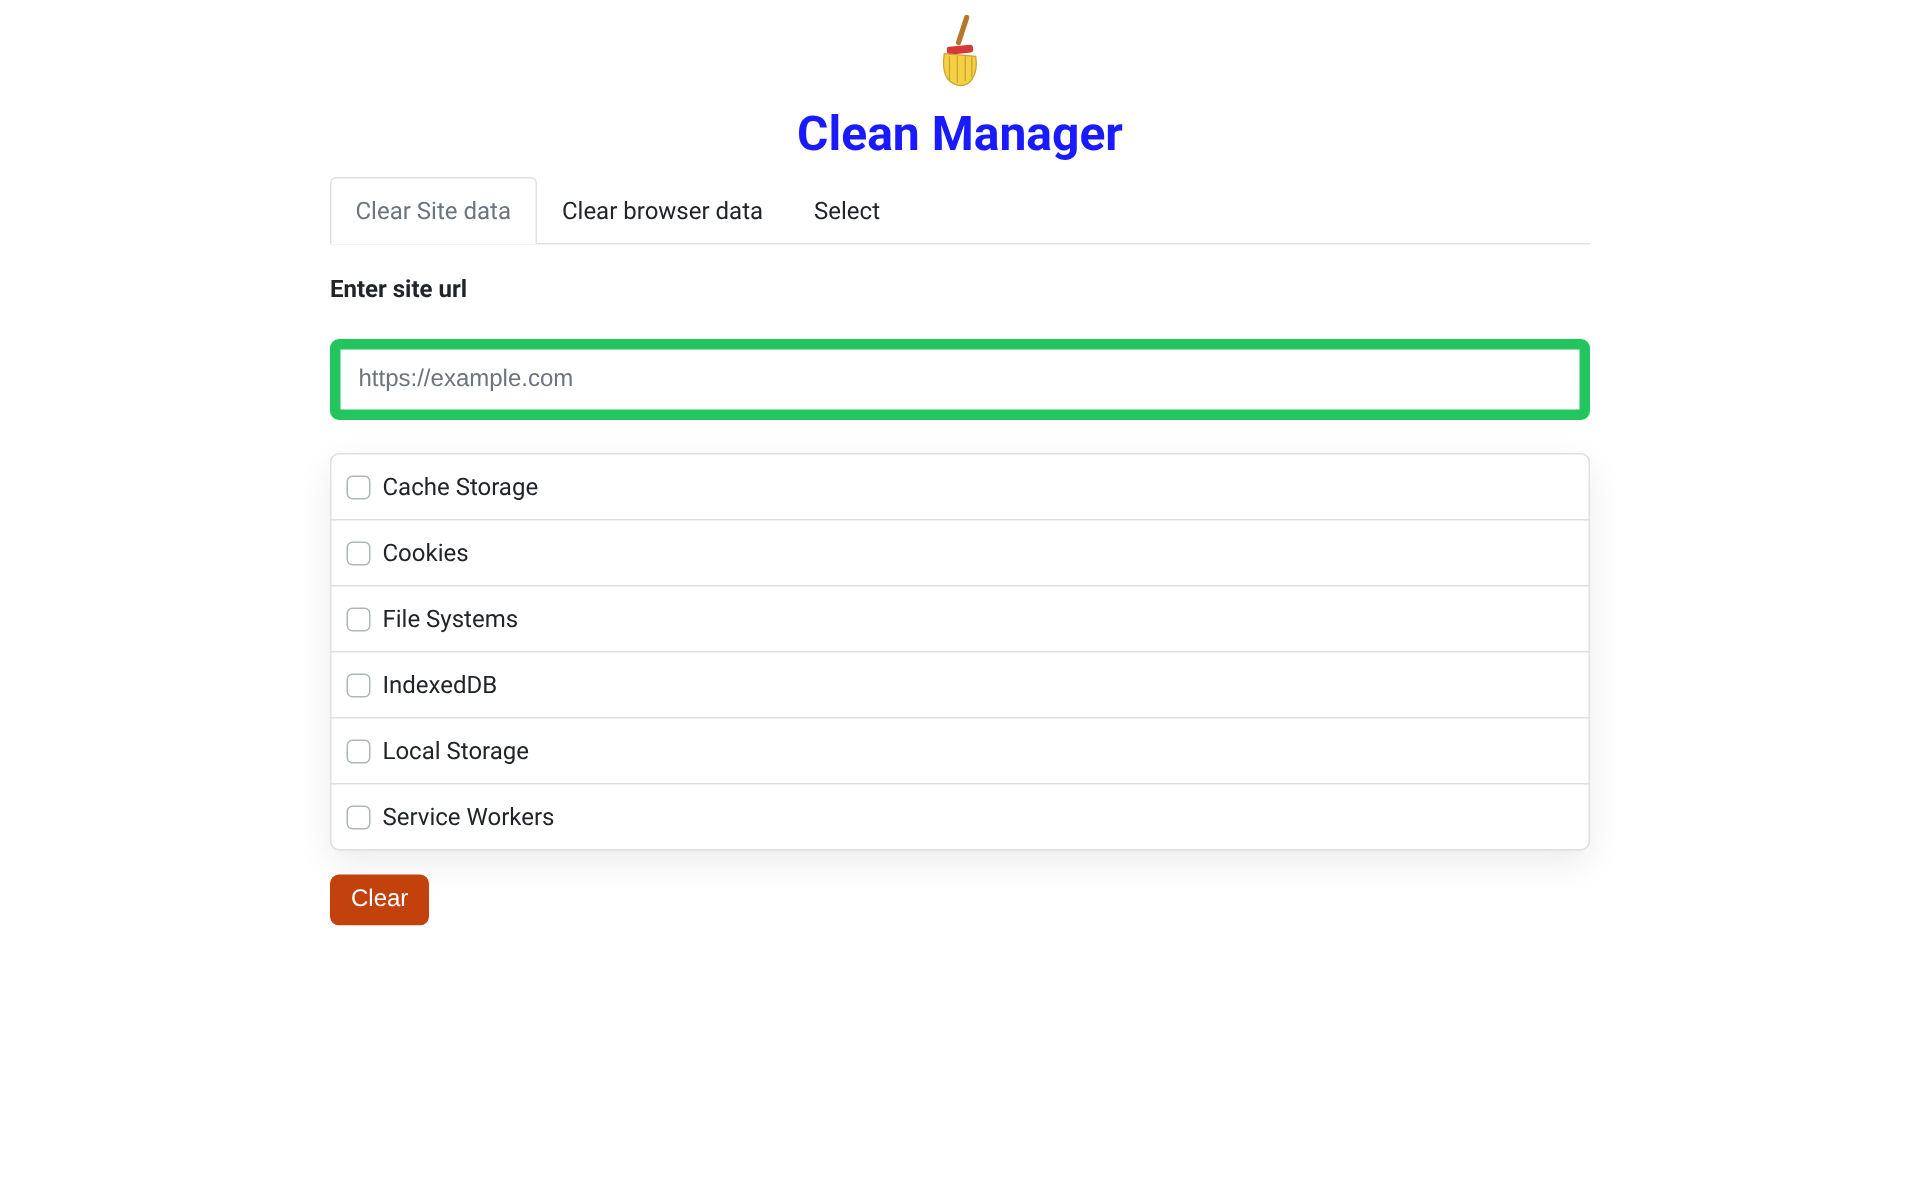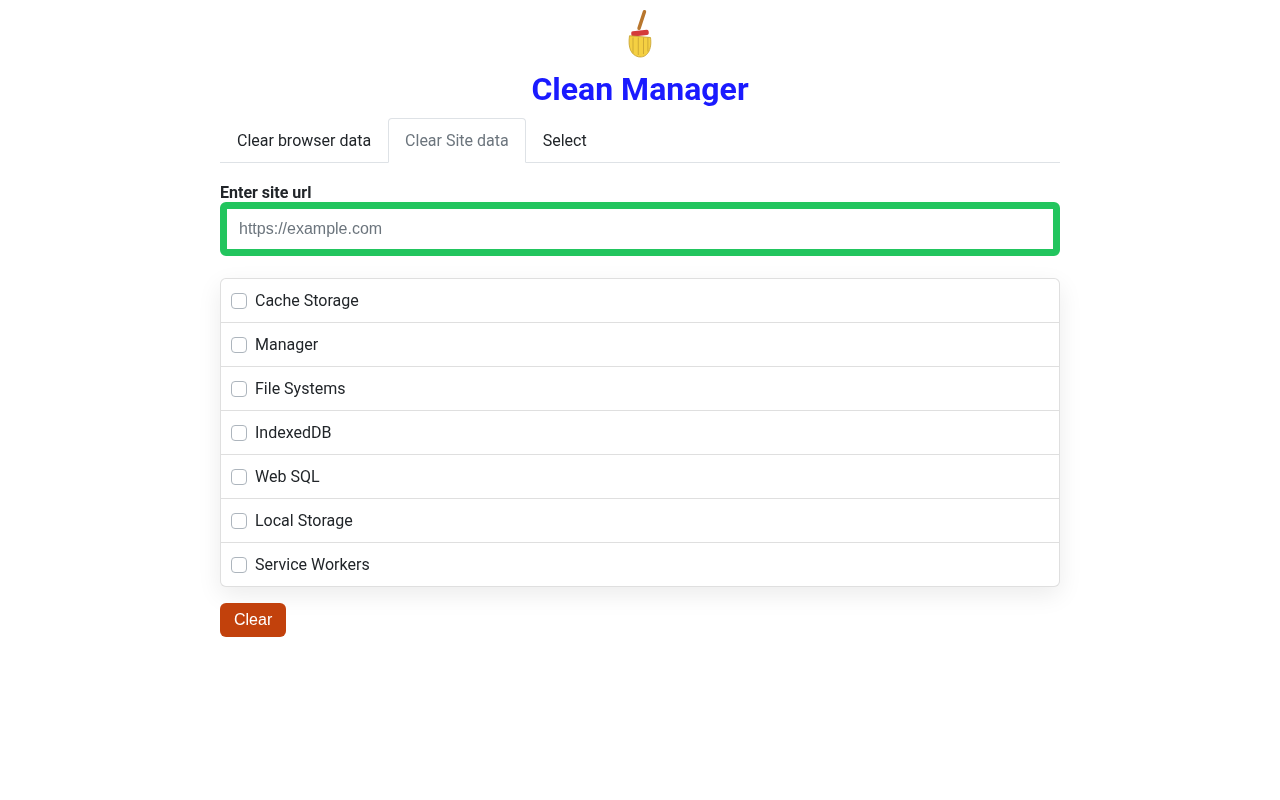--- a/index.html
+++ b/index.html
@@ -52,21 +52,21 @@
     .nav-tabs .nav-item.active {
       border-color: #dee2e6 #dee2e6 #fff;
       background: #fff;
       color: #6c757d;
     }
     .content { padding-top: 20px; }
     .form-label {
       font-weight: 700;
       font-size: 16px;
       display: block;
-      margin-bottom: 0;
+      margin-bottom: 24px;
     }
     .form-control {
       display: block;
       width: 100%;
       padding: 8px 12px;
       font-size: 16px;
       line-height: 1.5;
       border: 7px solid #22c55e;
       border-radius: 6px;
       color: #495057;
@@ -139,50 +139,46 @@
         <path d="M24 36 L24 54" stroke="#c9a533" stroke-width="1" fill="none"></path>
         <path d="M30 36 L30 56" stroke="#c9a533" stroke-width="1" fill="none"></path>
         <path d="M36 36 L36 55" stroke="#c9a533" stroke-width="1" fill="none"></path>
         <path d="M41 36 L41 52" stroke="#c9a533" stroke-width="1" fill="none"></path>
       </svg>
     </span>
     <span class="title">Clean Manager</span>
   </div>
 
   <ul class="nav-tabs">
+    <li class="nav-item active">Clear Site data</li>
     <li class="nav-item">Clear browser data</li>
-    <li class="nav-item active">Clear Site data</li>
     <li class="nav-item">Select</li>
   </ul>
 
   <div class="content">
     <label class="form-label">Enter site url</label>
     <input type="text" class="form-control" placeholder="https://example.com" style="">
 
     <div class="panel">
       <ul class="list-group">
         <li class="list-group-item">
           <span class="checkbox"></span>
           <span>Cache Storage</span>
         </li>
         <li class="list-group-item">
           <span class="checkbox"></span>
-          <span>Manager</span>
+          <span>Cookies</span>
         </li>
         <li class="list-group-item">
           <span class="checkbox"></span>
           <span>File Systems</span>
         </li>
         <li class="list-group-item">
           <span class="checkbox"></span>
           <span>IndexedDB</span>
-        </li>
-        <li class="list-group-item">
-          <span class="checkbox"></span>
-          <span>Web SQL</span>
         </li>
         <li class="list-group-item">
           <span class="checkbox"></span>
           <span>Local Storage</span>
         </li>
         <li class="list-group-item">
           <span class="checkbox"></span>
           <span>Service Workers</span>
         </li>
       </ul>

